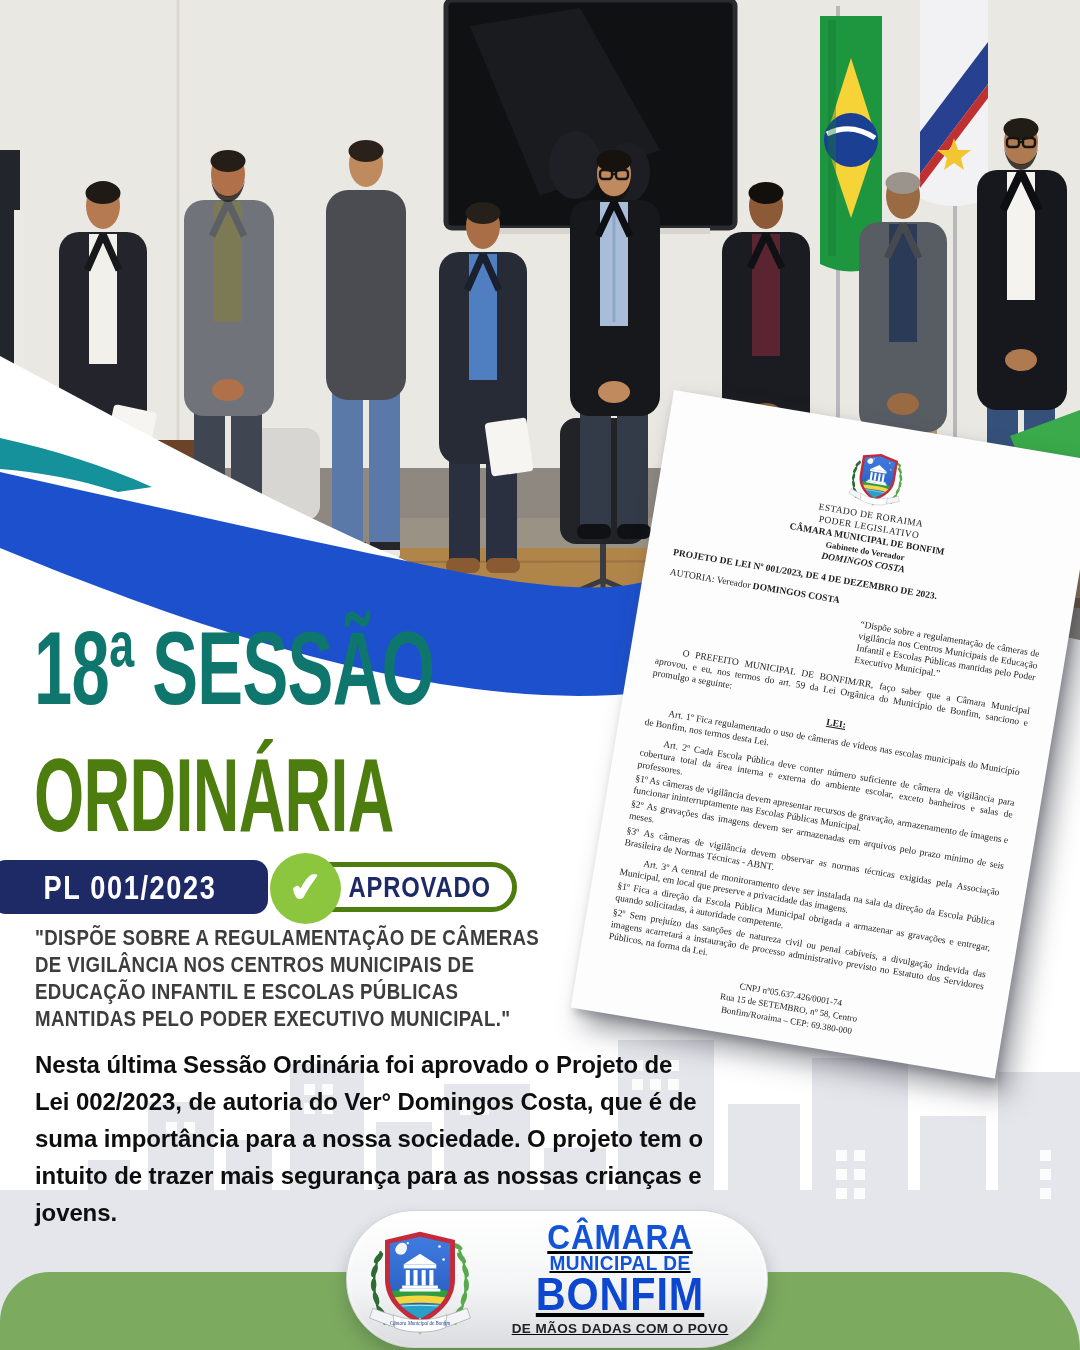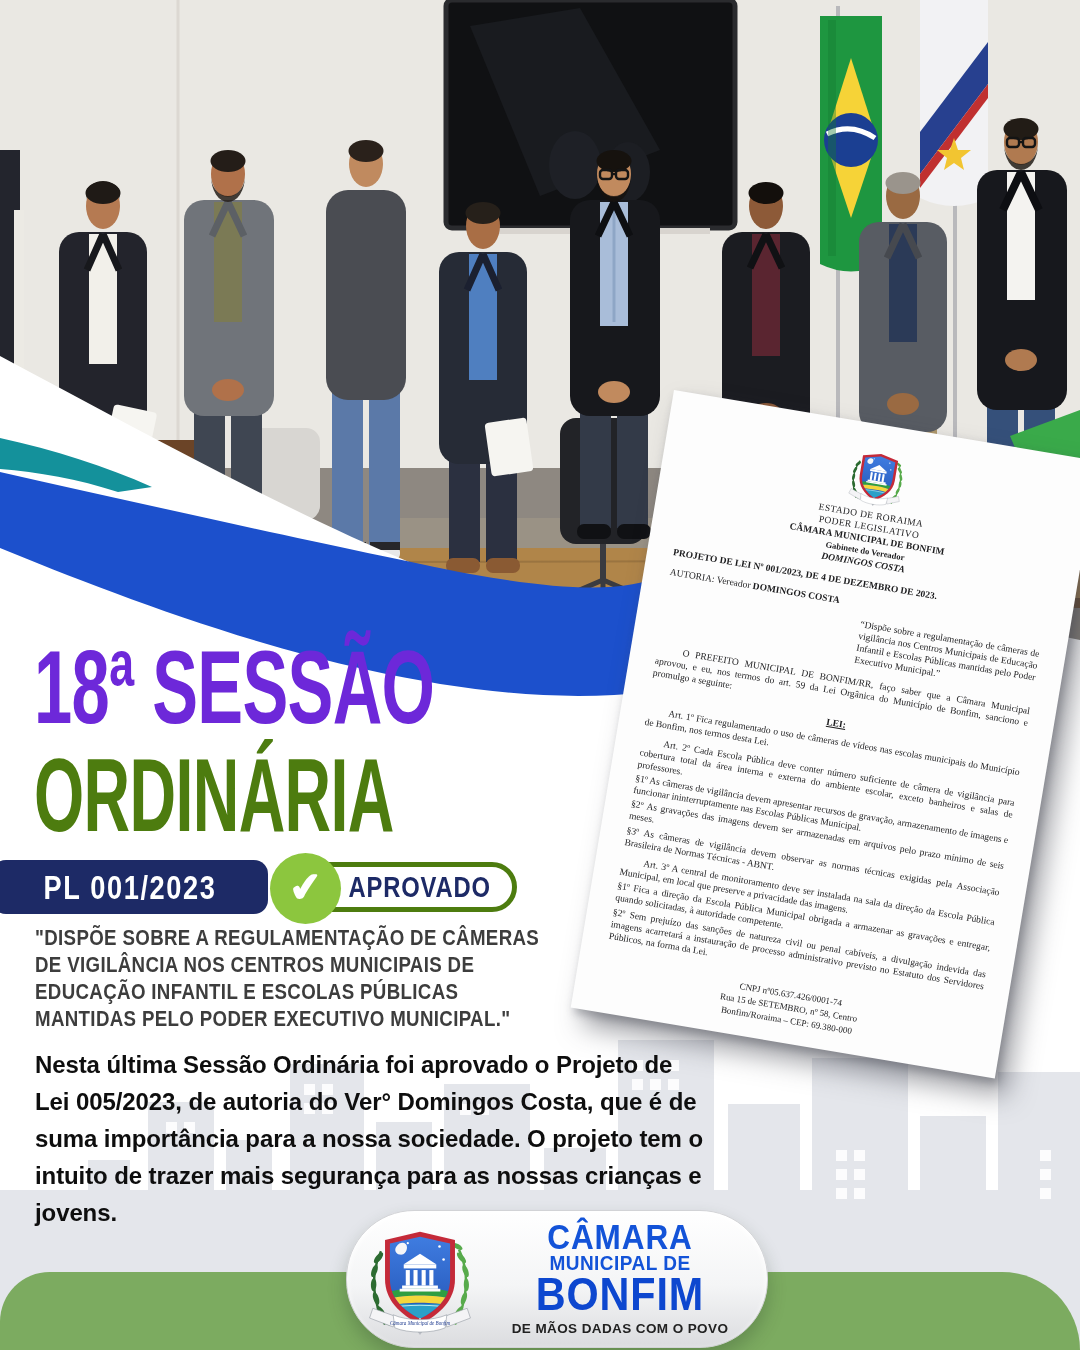--- a/index.html
+++ b/index.html
@@ -29,21 +29,21 @@
   .doc .dautoria b{font-weight:bold;}
   .doc .dementa{margin:8px 0 0 52%;text-align:justify;}
   .doc .dpre{margin-top:9px;text-align:justify;text-indent:26px;}
   .doc .dlei{text-align:center;font-weight:bold;text-decoration:underline;margin-top:8px;}
   .doc p.art{margin:6px 0 0 0;text-align:justify;text-indent:22px;}
   .doc p.par{margin:2px 0 0 0;text-align:justify;}
   .doc .dfoot{text-align:center;margin-top:16px;line-height:1.45;font-size:9px;}
 
   
   .hl1,.hl2{left:34px;white-space:nowrap;font-weight:800;z-index:5;}
-  .hl1{top:628px;font-size:104px;color:#6d28d9;}
+  .hl1{top:609px;font-size:104px;color:#0f766e;}
   .hl2{top:736px;font-size:104px;color:#4d7c0f;}
   .hl1 span,.hl2 span{display:inline-block;transform-origin:0 50%;letter-spacing:-1px;}
   .hl1 span{transform:scaleX(.66);}
   .hl2 span{transform:scaleX(.62);}
 
   
   .plpill{left:-8px;top:860px;width:276px;height:54px;background:#1d2a66;border-radius:14px;
           display:flex;align-items:center;justify-content:center;z-index:5;}
   .plpill span{color:#fff;font-size:34px;font-weight:800;letter-spacing:2px;
                display:inline-block;transform:scaleX(.8);}
@@ -64,21 +64,21 @@
 
   
   .skyline{left:0;top:0;width:1080px;height:1350px;z-index:2;pointer-events:none;}
   .greenband{left:0;top:1272px;width:1080px;height:78px;background:#7cab60;
              border-radius:70px 110px 0 0;z-index:3;}
 
   
   .logopill{left:346px;top:1210px;width:420px;height:136px;border-radius:68px;
             background:linear-gradient(180deg,#ffffff 0%,#f4f5f6 55%,#dbdcdf 100%);
             border:1px solid #d2d3d6;box-shadow:0 10px 18px rgba(40,60,40,.28), inset 0 3px 6px #fff;
-            display:flex;align-items:center;z-index:6;}
+            display:flex;align-items:center;z-index:6;text-decoration:underline;}
   .logopill .crestwrap{margin-left:12px;flex:0 0 auto;}
   .logostack{width:278px;text-align:center;margin-left:0px;}
   .logostack .t1{font-size:35px;line-height:32px;font-weight:900;color:#1353d8;letter-spacing:1px;
                  transform:scaleX(.9);transform-origin:50% 50%;}
   .logostack .t2{font-size:20px;line-height:20px;font-weight:900;color:#1353d8;letter-spacing:.5px;
                  transform:scaleX(.95);}
   .logostack .t3{font-size:47px;line-height:42px;font-weight:900;color:#0d47cf;letter-spacing:1px;
                  transform:scaleX(.88);}
   .logostack .t4{font-size:13.5px;line-height:16px;font-weight:700;color:#222;letter-spacing:.4px;margin-top:6px;}
 </style>
@@ -439,21 +439,21 @@
       <span>PL 001/2023</span>
     </div>
   <div class="abs okpill">
       <span>APROVADO</span>
     </div>
   <div class="abs check">
       <span>✔</span>
     </div>
 
   <div class="abs quote">"DISPÕE SOBRE A REGULAMENTAÇÃO DE CÂMERAS DE VIGILÂNCIA NOS CENTROS MUNICIPAIS DE EDUCAÇÃO INFANTIL E ESCOLAS PÚBLICAS MANTIDAS PELO PODER EXECUTIVO MUNICIPAL."</div>
-  <div class="abs bodytext">Nesta última Sessão Ordinária foi aprovado o Projeto de Lei 005/2023, de autoria do Ver° Domingos Costa, que é de suma importância para a nossa sociedade. O projeto tem o intuito de trazer mais segurança para as nossas crianças e jovens.</div>
+  <div class="abs bodytext">Nesta última Sessão Ordinária foi aprovado o Projeto de Lei 002/2023, de autoria do Ver° Domingos Costa, que é de suma importância para a nossa sociedade. O projeto tem o intuito de trazer mais segurança para as nossas crianças e jovens.</div>
 
   <div class="abs logopill">
     <div class="crestwrap">
       <svg width="122" height="114" viewBox="0 0 150 140">
         <use href="#crest-sym"></use>
         <text x="75" y="127" text-anchor="middle" font-size="6.2" font-style="italic" fill="#1d3a8f" font-family="Liberation Serif, serif">Câmara Municipal de Bonfim</text>
       </svg>
     </div>
     <div class="logostack">
       <div class="t1">CÂMARA</div>

